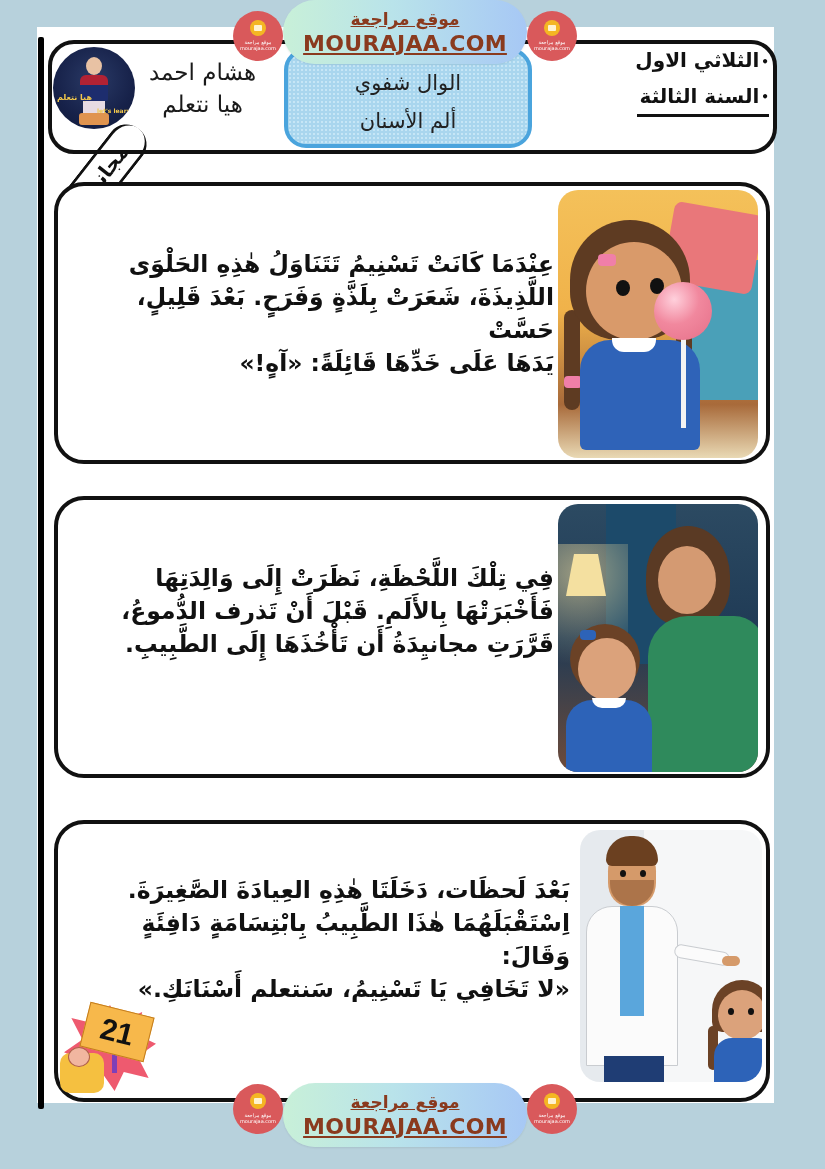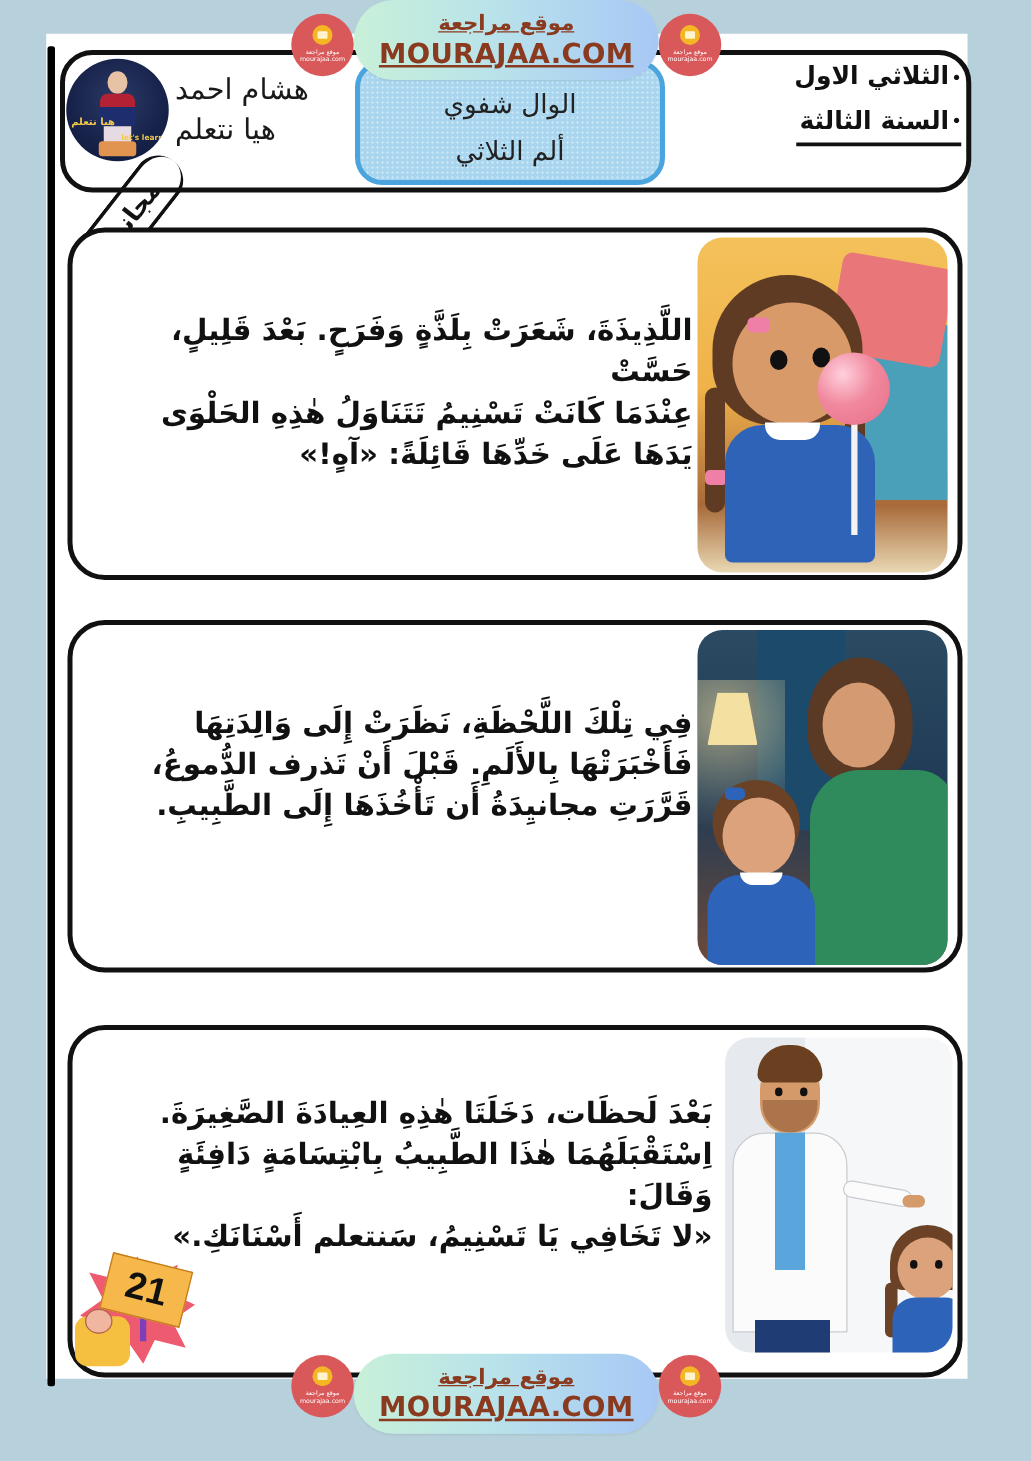--- a/index.html
+++ b/index.html
@@ -35,21 +35,21 @@
     }
     .avatar .kid-head { position:absolute; left:33px; top:10px; width:16px; height:18px; border-radius:50%; background:#e8c2a4; }
     .avatar .kid-body { position:absolute; left:27px; top:28px; width:28px; height:26px; border-radius:6px 6px 2px 2px; background: linear-gradient(#b22234 0 40%, #1d2d6e 40% 100%); }
     .avatar .kid-legs { position:absolute; left:30px; top:54px; width:22px; height:14px; background:#e7dbe3; }
     .avatar .kid-box { position:absolute; left:26px; top:66px; width:30px; height:12px; background:#e0944f; border-radius:3px; }
     .avatar .kid-tag { position:absolute; left:4px; top:46px; font-size:8px; color:#f2c84b; font-weight:bold; }
     .avatar .kid-tag2 { position:absolute; left:44px; top:60px; font-size:6px; color:#f2c84b; font-weight:bold; }
 
     .author {
       position: absolute; left: 140px; top: 56px; width: 125px;
-      text-align: left; direction: rtl;
+      text-align: center; direction: rtl;
       font-family: "DejaVu Serif", serif; font-size: 23px; line-height: 32px; color: #1a1a1a;
     }
 
     .title-box {
       position: absolute; left: 284px; top: 48px;
       width: 248px; height: 100px;
       border: 4px solid #4aa4dd; border-radius: 22px;
       background: #a9d6ee;
       background-image: radial-gradient(#c6e6f6 1px, transparent 1px);
       background-size: 4px 4px;
@@ -196,21 +196,21 @@
   <span class="kid-tag2">let's learn</span>
 </div>
 
 <div class="author">
   <div>هشام احمد</div>
   <div>هيا نتعلم</div>
 </div>
 
 <div class="title-box">
   <div class="line">الوال شفوي</div>
-  <div class="line">ألم الثلاثي</div>
+  <div class="line">ألم الأسنان</div>
 </div>
 
 <div class="level">
   <div class="item"><span class="bullet">•</span><span>الثلاثي الاول</span></div>
   <div class="item first"><span class="bullet">•</span><span>السنة الثالثة</span></div>
 </div>
 
 <div class="stamp">مجاني</div>
 
 <div class="wm-circle" style="left:233px; top:11px;">
@@ -225,22 +225,22 @@
 </div>
 <div class="wm-circle" style="left:527px; top:11px;">
   <div class="logo">
       <div class="logo-inner"></div>
     </div>
   <div class="cap">موقع مراجعة mourajaa.com</div>
 </div>
 
 <div class="card" style="top:182px; height:282px;">
   <div class="story" style="right:212px; top:62px; width:480px;">
+    <div>عِنْدَمَا كَانَتْ تَسْنِيمُ تَتَنَاوَلُ هٰذِهِ الحَلْوَى</div>
     <div>اللَّذِيذَةَ، شَعَرَتْ بِلَذَّةٍ وَفَرَحٍ. بَعْدَ قَلِيلٍ، حَسَّتْ</div>
-    <div>عِنْدَمَا كَانَتْ تَسْنِيمُ تَتَنَاوَلُ هٰذِهِ الحَلْوَى</div>
     <div>يَدَهَا عَلَى خَدِّهَا قَائِلَةً: «آهٍ!»</div>
   </div>
   <div class="pic pic1" style="left:500px; top:4px; width:200px; height:268px;">
     <div class="sofa"></div>
     <div class="pillow"></div>
     <div class="braid-l"></div>
     <div class="braid-r"></div>
     <div class="hair"></div>
     <div class="face"></div>
     <div class="eye" style="left:58px; top:90px;"></div>

